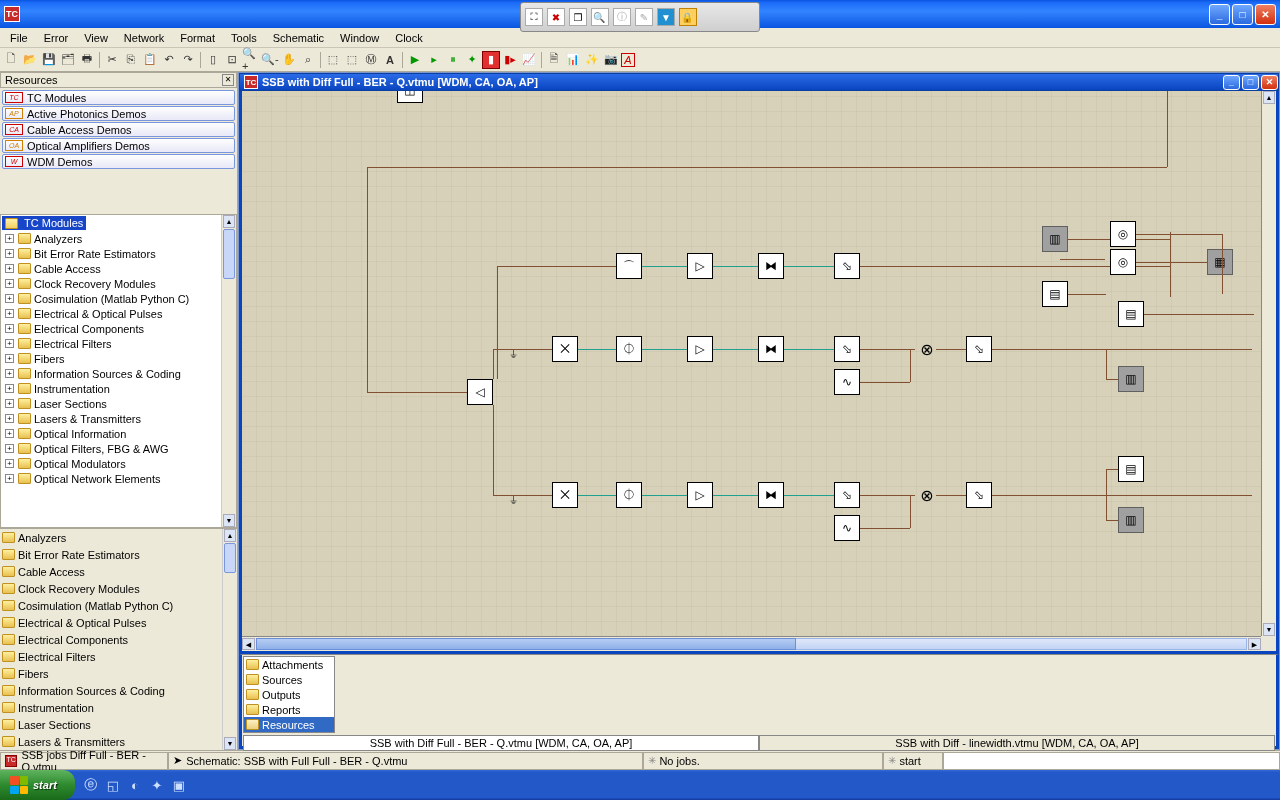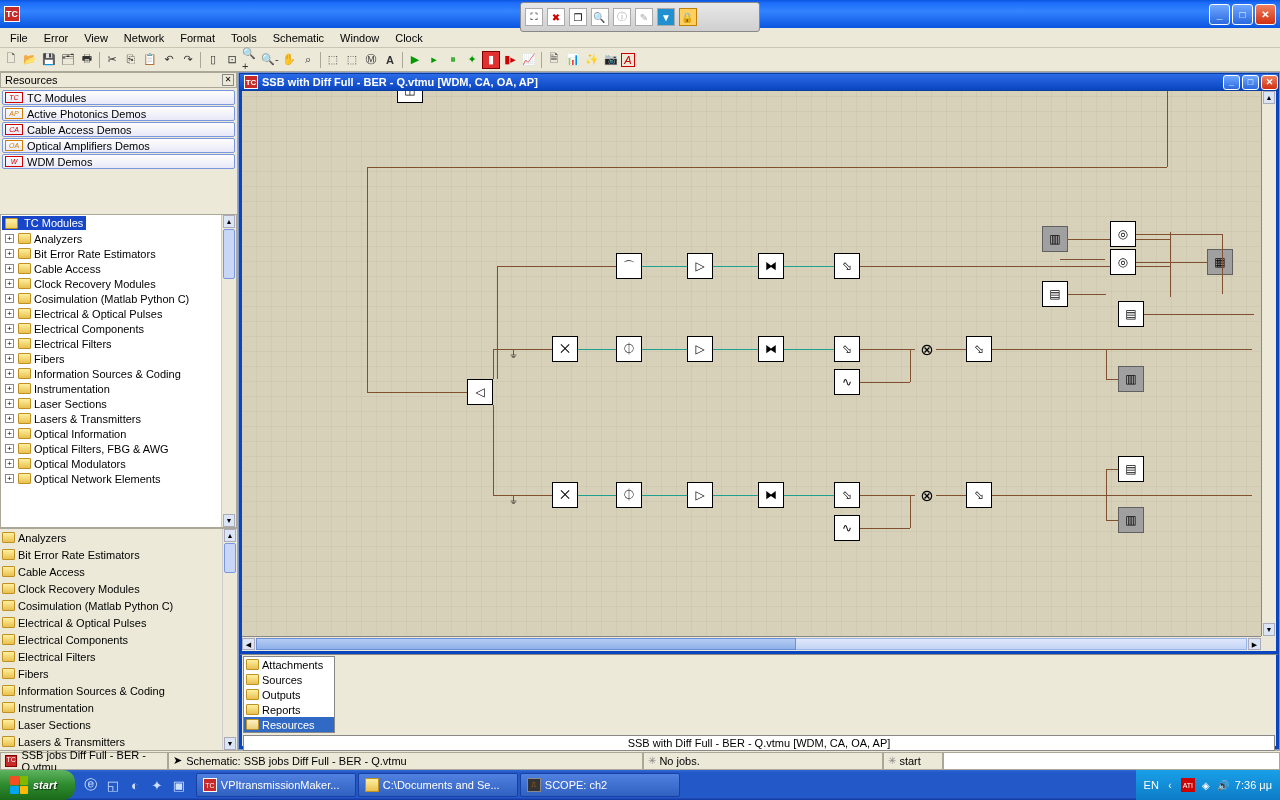--- a/index.html
+++ b/index.html
@@ -513,33 +513,34 @@
               <span>Reports</span>
             </div>
             <div class="attach-item sel">
               <span class="folder-icon"></span>
               <span>Resources</span>
             </div>
           </div>
       </div>
       <div class="doc-tabs">
           <div class="doc-tab active">SSB with Diff Full - BER - Q.vtmu [WDM, CA, OA, AP]</div>
+          <div class="doc-tab">SSB with Diff - linewidth.vtmu [WDM, CA, OA, AP]</div>
         </div>
     </div>
   </div>
 </div>
 
 <div class="statusbar">
   <div class="status-cell" style="width:168px">
     <span style="width:14px;height:12px;background:#c82a2a;border:1px solid #800;margin-right:4px;font-size:7px;color:#fff;text-align:center">TC</span>
     <span>SSB jobs Diff Full - BER - Q.vtmu</span>
   </div>
   <div class="status-cell" style="width:475px">
     <span style="margin-right:4px">➤</span>
-    <span>Schematic: SSB jobs Diff Full - BER - Q.vtmu</span>
+    <span>Schematic: SSB with Full Full - BER - Q.vtmu</span>
   </div>
   <div class="status-cell" style="width:240px">
     <span class="gear">✳</span>
     <span>No jobs.</span>
   </div>
   <div class="status-cell" style="width:60px">
     <span class="gear">✳</span>
     <span>start</span>
   </div>
   <div class="status-cell" style="flex:1;background:#fff"></div>
@@ -555,35 +556,13 @@
       </div>
     <span>start</span>
   </div>
   <div class="ql">
     <div class="ql-item">ⓔ</div>
     <div class="ql-item">◱</div>
     <div class="ql-item">◐</div>
     <div class="ql-item">✦</div>
     <div class="ql-item">▣</div>
   </div>
-  <div class="tasks" style="display:flex">
-      <div class="task-item">
-        <span class="ti">TC</span>
-        <span>VPItransmissionMaker...</span>
-      </div>
-      <div class="task-item">
-        <span class="ti fld"></span>
-        <span>C:\Documents and Se...</span>
-      </div>
-      <div class="task-item">
-        <span class="ti scope">⎍</span>
-        <span>SCOPE: ch2</span>
-      </div>
-    </div>
-  <div class="systray">
-    <span>EN</span>
-    <div class="tic">‹</div>
-    <div class="tic" style="background:#c00;font-size:7px;padding:0 1px">ATI</div>
-    <div class="tic">◈</div>
-    <div class="tic">🔊</div>
-    <span>7:36 μμ</span>
-  </div>
 </div>
 
 </body></html>

